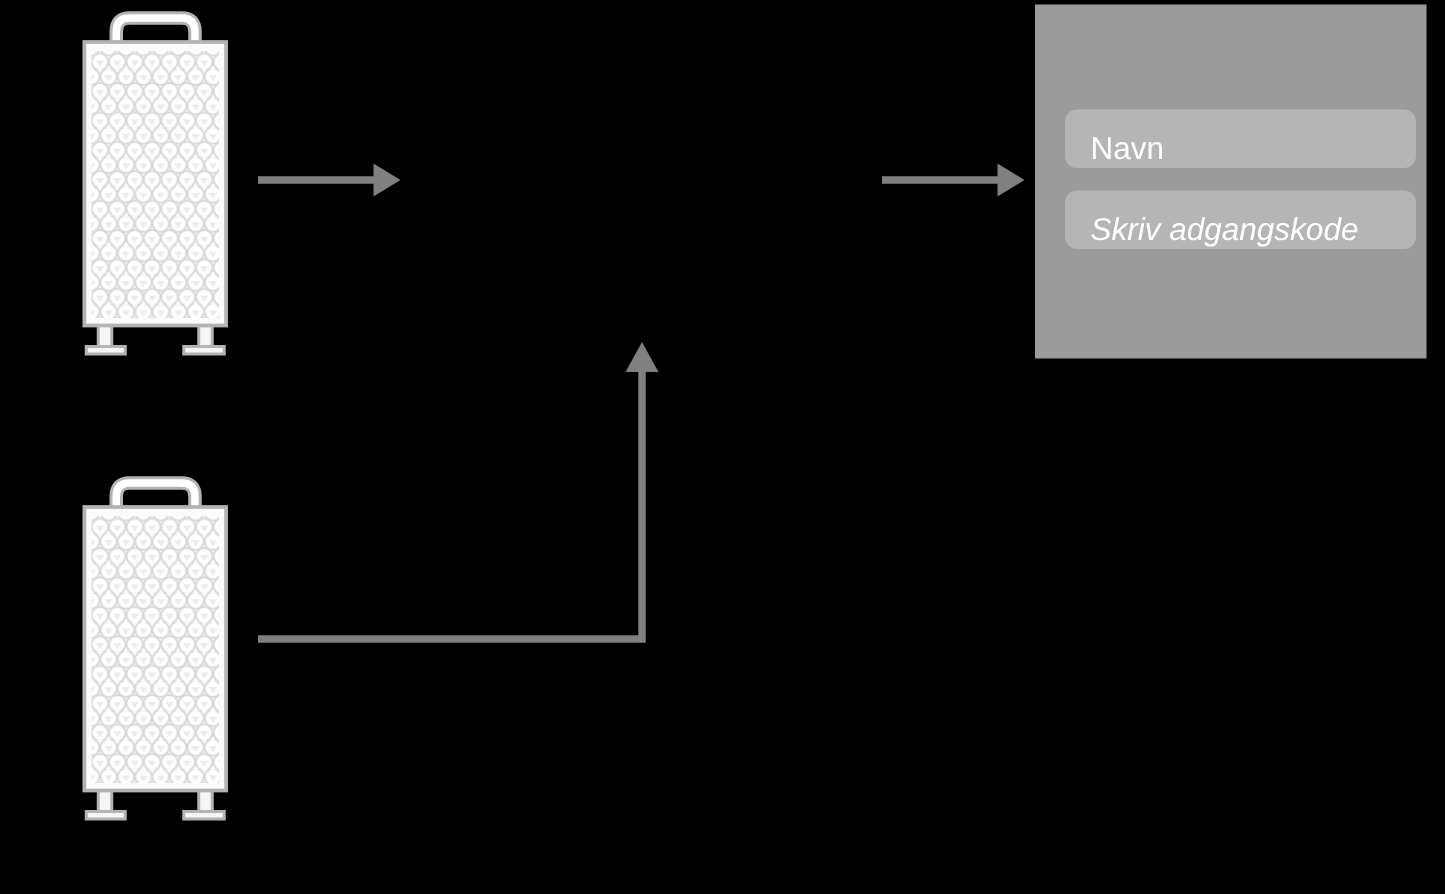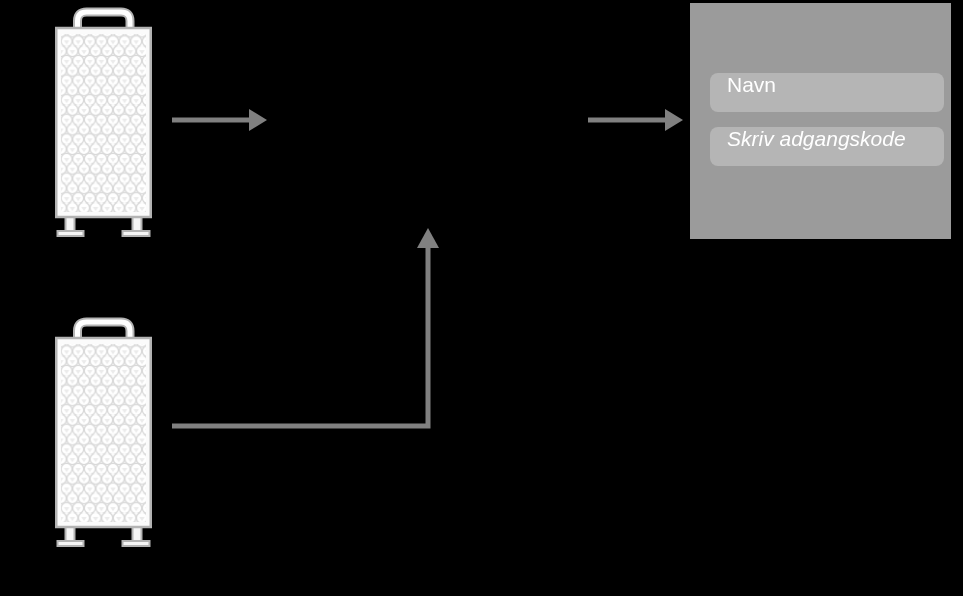--- a/index.html
+++ b/index.html
@@ -48,21 +48,21 @@
   }
   .field {
     position: absolute;
     left: 20px;
     width: 234px;
     height: 39px;
     box-sizing: border-box;
     background: var(--field_bg, #b5b5b5);
     border-radius: 8px;
     display: flex;
-    align-items: flex-start;
+    align-items: flex-end;
     padding-left: 17px;
   }
   .field span {
     font-size: 21px;
     color: var(--field_text, #ffffff);
   }
   .field.f1 { top: 70px; }
   .field.f2 { top: 124px; font-style: italic; }
 </style>
 </head>

